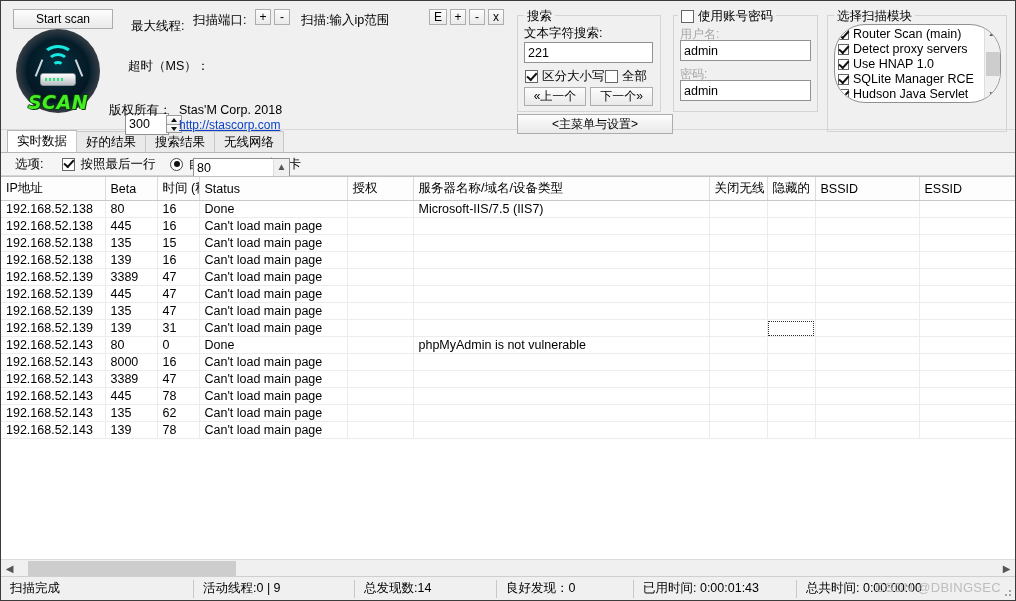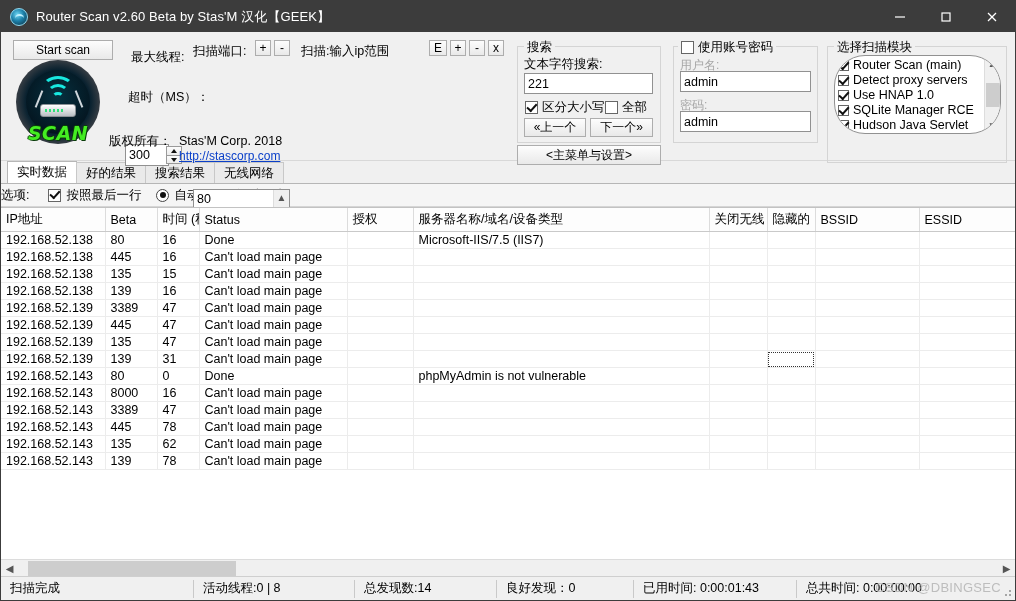--- a/index.html
+++ b/index.html
@@ -224,20 +224,21 @@
     border-color: #b6b6b6;
     font-weight: normal;
   }
 
   
   .optionsrow {
     flex: 0 0 auto;
     height: 24px;
     display: flex; align-items: center;
     gap: 7px;
+    padding-left: 14px;
     background: #f5f5f5;
     border-top: 1px solid #b6b6b6;
     border-bottom: 1px solid #d5d5d5;
     font-size: 12.5px;
   }
 
   
   .tablewrap {
     flex: 1 1 auto;
     background: #fff;
@@ -305,42 +306,20 @@
       radial-gradient(circle 1px at 8px 8px, #a6a6a6 99%, transparent),
       radial-gradient(circle 1px at 4px 8px, #a6a6a6 99%, transparent),
       radial-gradient(circle 1px at 8px 4px, #a6a6a6 99%, transparent);
   }
 </style>
 </head>
 <body>
 
 <div class="app">
 
-  <div class="titlebar">
-    <div class="tb-icon"></div>
-    <div class="tb-title">Router Scan v2.60 Beta by Stas'M 汉化【GEEK】</div>
-    <div class="tb-buttons">
-      <div class="tb-btn">
-        <svg width="12" height="12" viewBox="0 0 12 12">
-            <line x1="1" y1="6" x2="11" y2="6" stroke="#fff" stroke-width="1.2"></line>
-          </svg>
-      </div>
-      <div class="tb-btn">
-        <svg width="12" height="12" viewBox="0 0 12 12">
-            <rect x="2" y="2" width="8" height="8" fill="none" stroke="#fff" stroke-width="1.2"></rect>
-          </svg>
-      </div>
-      <div class="tb-btn">
-        <svg width="12" height="12" viewBox="0 0 12 12">
-            <line x1="2" y1="2" x2="10" y2="10" stroke="#fff" stroke-width="1.2"></line>
-            <line x1="10" y1="2" x2="2" y2="10" stroke="#fff" stroke-width="1.2"></line>
-          </svg>
-      </div>
-    </div>
-  </div>
 
   <div class="toolbar">
 
     <div class="tool-abs btn" style="left:12px; top:8px; width:100px; height:20px;">Start scan</div>
 
     <div class="tool-abs logo" style="left:11px; top:28px;">
       <div class="logo-circ"></div>
       <div class="logo-inner"></div>
       <div class="arc" style="left:30px; top:16px; width:32px; height:24px;"></div>
       <div class="arc" style="left:35px; top:24px; width:22px; height:18px;"></div>
@@ -424,21 +403,21 @@
         <span class="lbl">区分大小写</span>
       </div>
       <div style="position:absolute; left:87px; top:52px; display:flex; align-items:center; gap:4px;">
         <span class="chk"></span>
         <span class="lbl">全部</span>
       </div>
       <div class="btn" style="position:absolute; left:6px; top:71px; width:62px; height:19px;">«上一个</div>
       <div class="btn" style="position:absolute; left:72px; top:71px; width:63px; height:19px;">下一个»</div>
     </div>
 
-    <div class="tool-abs btn" style="left:516px; top:113px; width:144px; height:20px;">&lt;主菜单与设置&gt;</div>
+    <div class="tool-abs btn" style="left:516px; top:113px; width:156px; height:20px;">&lt;主菜单与设置&gt;</div>
 
     <div class="groupbox" style="left:672px; top:14px; width:145px; height:97px;">
       <div class="gb-title" style="display:flex; align-items:center; gap:4px; left:4px;">
         <span class="chk"></span>
         <span>使用账号密码</span>
       </div>
       <div class="lbl-dim" style="position:absolute; left:6px; top:10px;">用户名:</div>
       <div class="field" style="position:absolute; left:6px; top:24px; width:131px; height:21px;">admin</div>
       <div class="lbl-dim" style="position:absolute; left:6px; top:50px;">密码:</div>
       <div class="field" style="position:absolute; left:6px; top:64px; width:131px; height:21px;">admin</div>
@@ -710,21 +689,21 @@
       <div class="hs-track">
         <div class="hs-thumb"></div>
       </div>
       <div class="hs-arrow">▶</div>
     </div>
   </div>
 
   <div class="statusbar">
     <div class="sb-cell" style="width:192px;">扫描完成</div>
     <div class="sb-sep"></div>
-    <div class="sb-cell" style="width:160px;">活动线程:0 | 8</div>
+    <div class="sb-cell" style="width:160px;">活动线程:0 | 9</div>
     <div class="sb-sep"></div>
     <div class="sb-cell" style="width:141px;">总发现数:14</div>
     <div class="sb-sep"></div>
     <div class="sb-cell" style="width:136px;">良好发现：0</div>
     <div class="sb-sep"></div>
     <div class="sb-cell" style="width:162px;">已用时间: 0:00:01:43</div>
     <div class="sb-sep"></div>
     <div class="sb-cell">总共时间: 0:00:00:00</div>
     <div class="watermark">CSDN @DBINGSEC</div>
     <div class="grip"></div>

